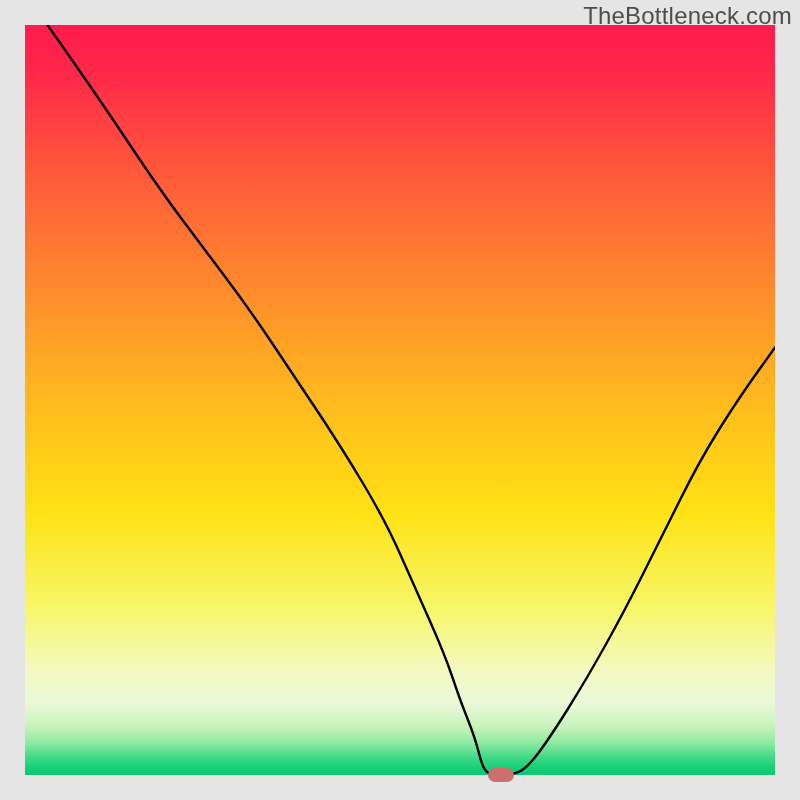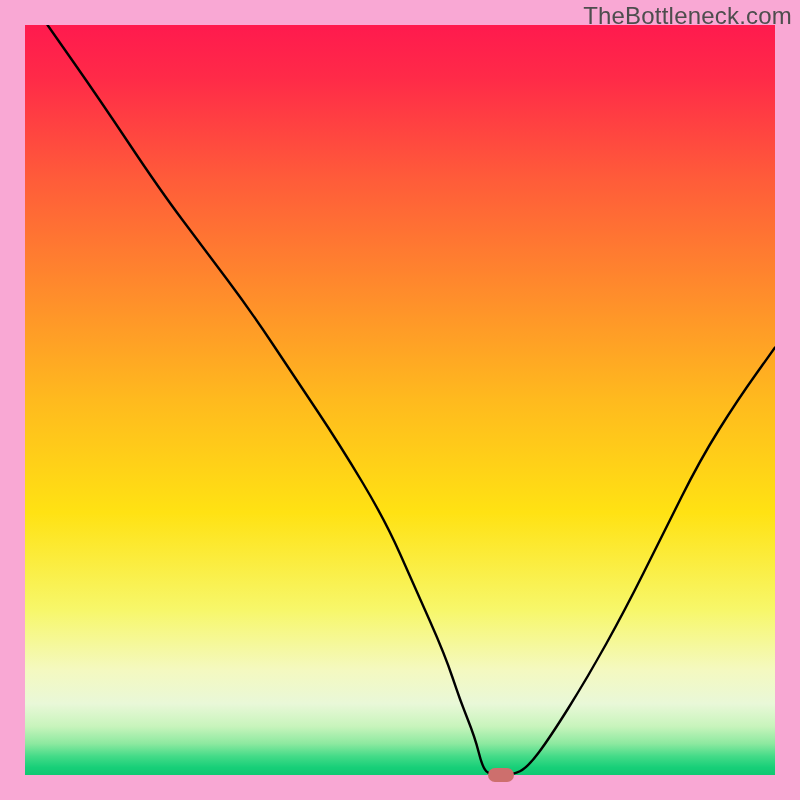--- a/index.html
+++ b/index.html
@@ -8,21 +8,21 @@
     width: 800px;
     height: 800px;
     background: #000;
     overflow: hidden;
     font-family: Arial, Helvetica, sans-serif;
   }
   .frame {
     position: relative;
     width: 800px;
     height: 800px;
-    background: #f9a8d4;
+    background: #e5e5e5;
   }
   .watermark {
     position: absolute;
     top: 2px;
     right: 8px;
     color: #4d4d4d;
     font-size: 24px;
     font-weight: 400;
     letter-spacing: 0.2px;
     z-index: 5;

